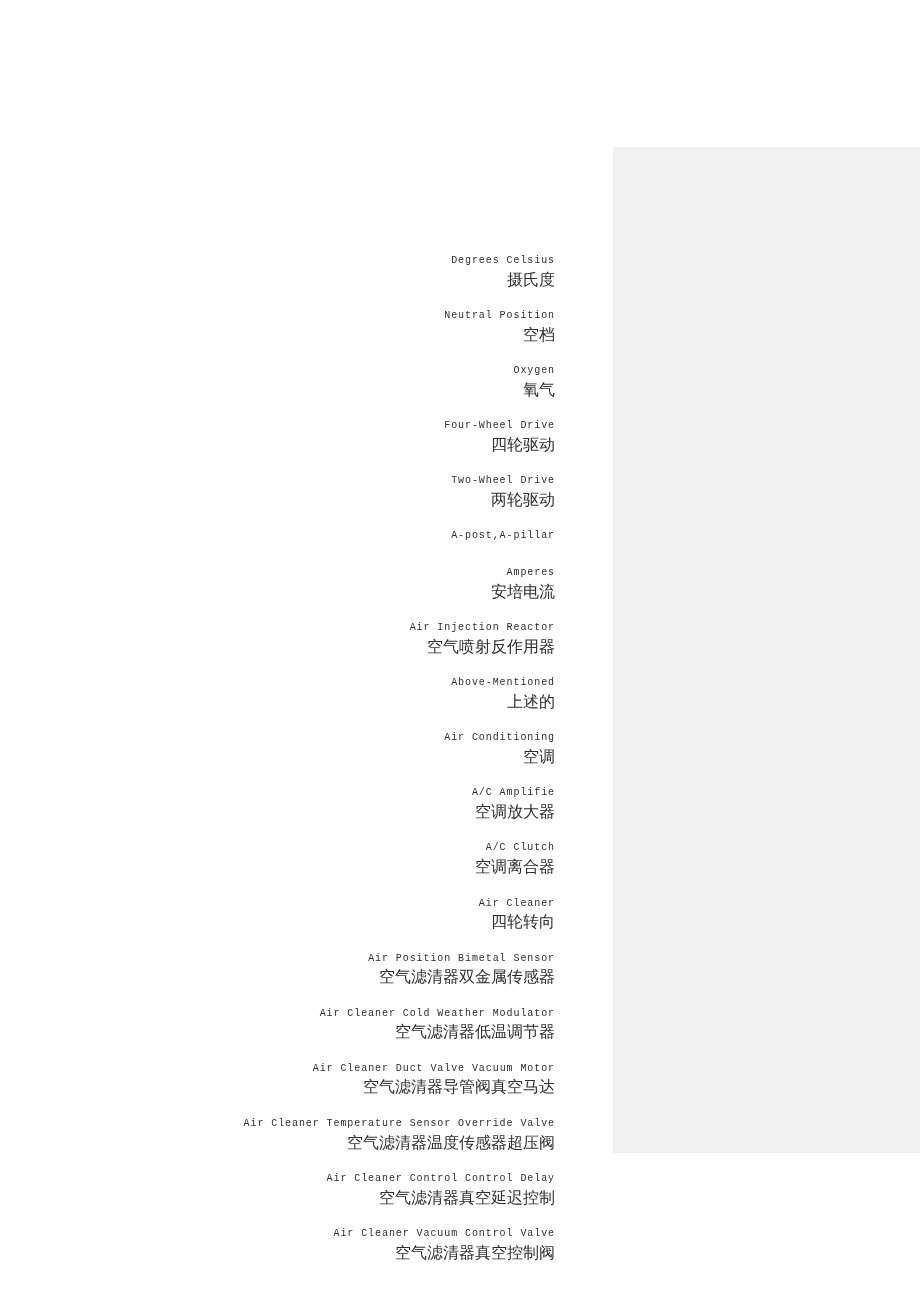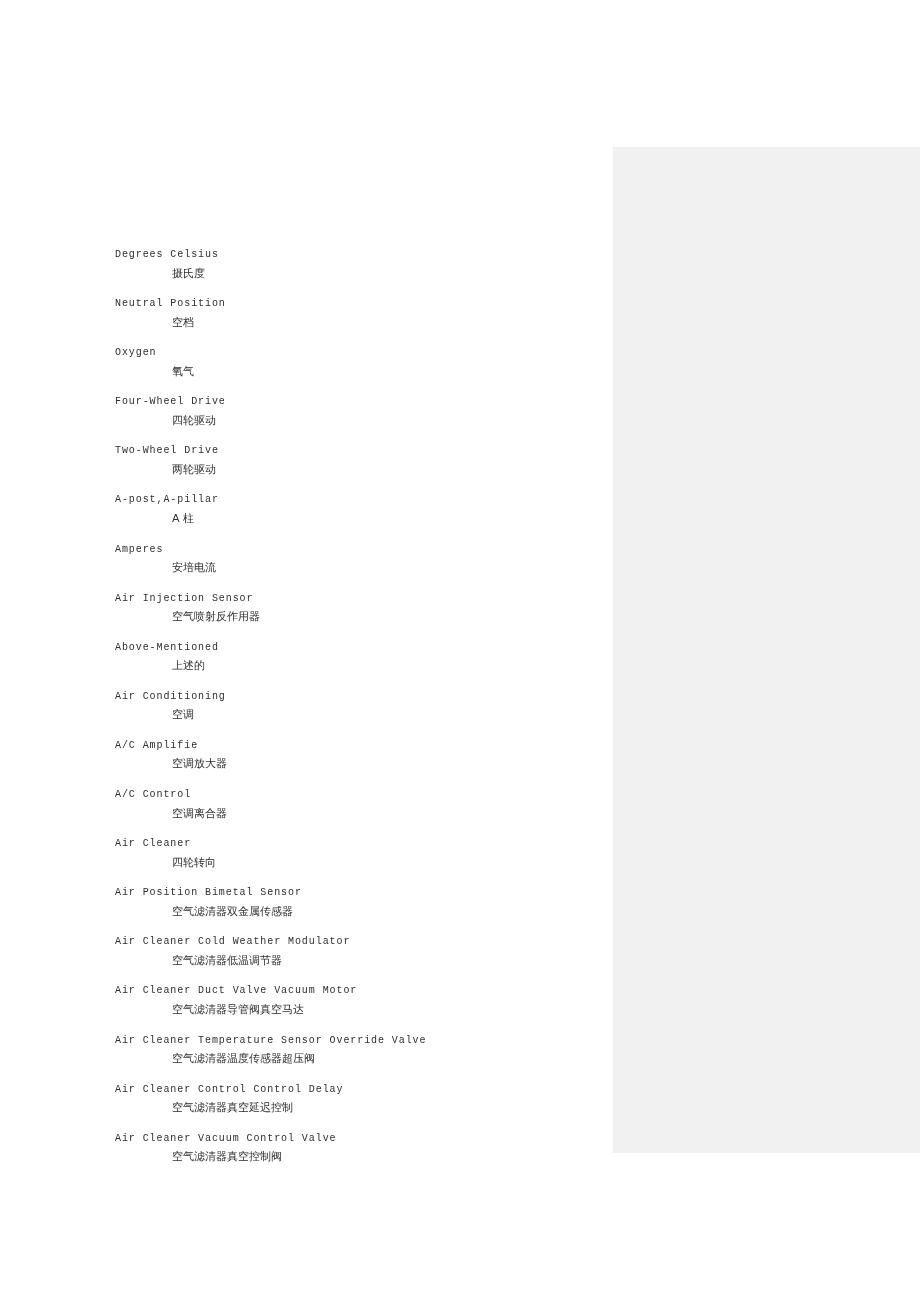--- a/index.html
+++ b/index.html
@@ -27,38 +27,39 @@
 
   
   #glossary {
     position: absolute;
     left: 103px;
     top: 234px;
     width: 470px;
   }
 
   .entry {
-    margin: 12px;
+    margin: 18px;
     padding: 0;
+    text-align: right;
   }
 
   .term {
     display: block;
     font-family: "Liberation Mono", "DejaVu Sans Mono", monospace;
     font-size: 10px;
     line-height: 18.55px;
     letter-spacing: 0.92px;
     color: #2e2e2e;
     white-space: pre;
   }
 
   .gloss {
     display: block;
     font-family: "DejaVu Sans", "Liberation Sans", sans-serif;
-    font-size: 11px;
+    font-size: 16px;
     line-height: 18.55px;
     color: #2e2e2e;
     white-space: pre;
     padding-left: 57px;
   }
 </style>
 </head>
 <body>
 
 <div id="side-panel"></div>
@@ -79,44 +80,43 @@
     <div class="entry">
       <span class="term">Four-Wheel Drive</span>
       <span class="gloss">四轮驱动</span>
     </div>
     <div class="entry">
       <span class="term">Two-Wheel Drive</span>
       <span class="gloss">两轮驱动</span>
     </div>
     <div class="entry">
       <span class="term">A-post,A-pillar</span>
-      <span class="gloss">A 柱</span>
     </div>
     <div class="entry">
       <span class="term">Amperes</span>
       <span class="gloss">安培电流</span>
     </div>
     <div class="entry">
-      <span class="term">Air Injection Sensor</span>
+      <span class="term">Air Injection Reactor</span>
       <span class="gloss">空气喷射反作用器</span>
     </div>
     <div class="entry">
       <span class="term">Above-Mentioned</span>
       <span class="gloss">上述的</span>
     </div>
     <div class="entry">
       <span class="term">Air Conditioning</span>
       <span class="gloss">空调</span>
     </div>
     <div class="entry">
       <span class="term">A/C Amplifie</span>
       <span class="gloss">空调放大器</span>
     </div>
     <div class="entry">
-      <span class="term">A/C Control</span>
+      <span class="term">A/C Clutch</span>
       <span class="gloss">空调离合器</span>
     </div>
     <div class="entry">
       <span class="term">Air Cleaner</span>
       <span class="gloss">四轮转向</span>
     </div>
     <div class="entry">
       <span class="term">Air Position Bimetal Sensor</span>
       <span class="gloss">空气滤清器双金属传感器</span>
     </div>

